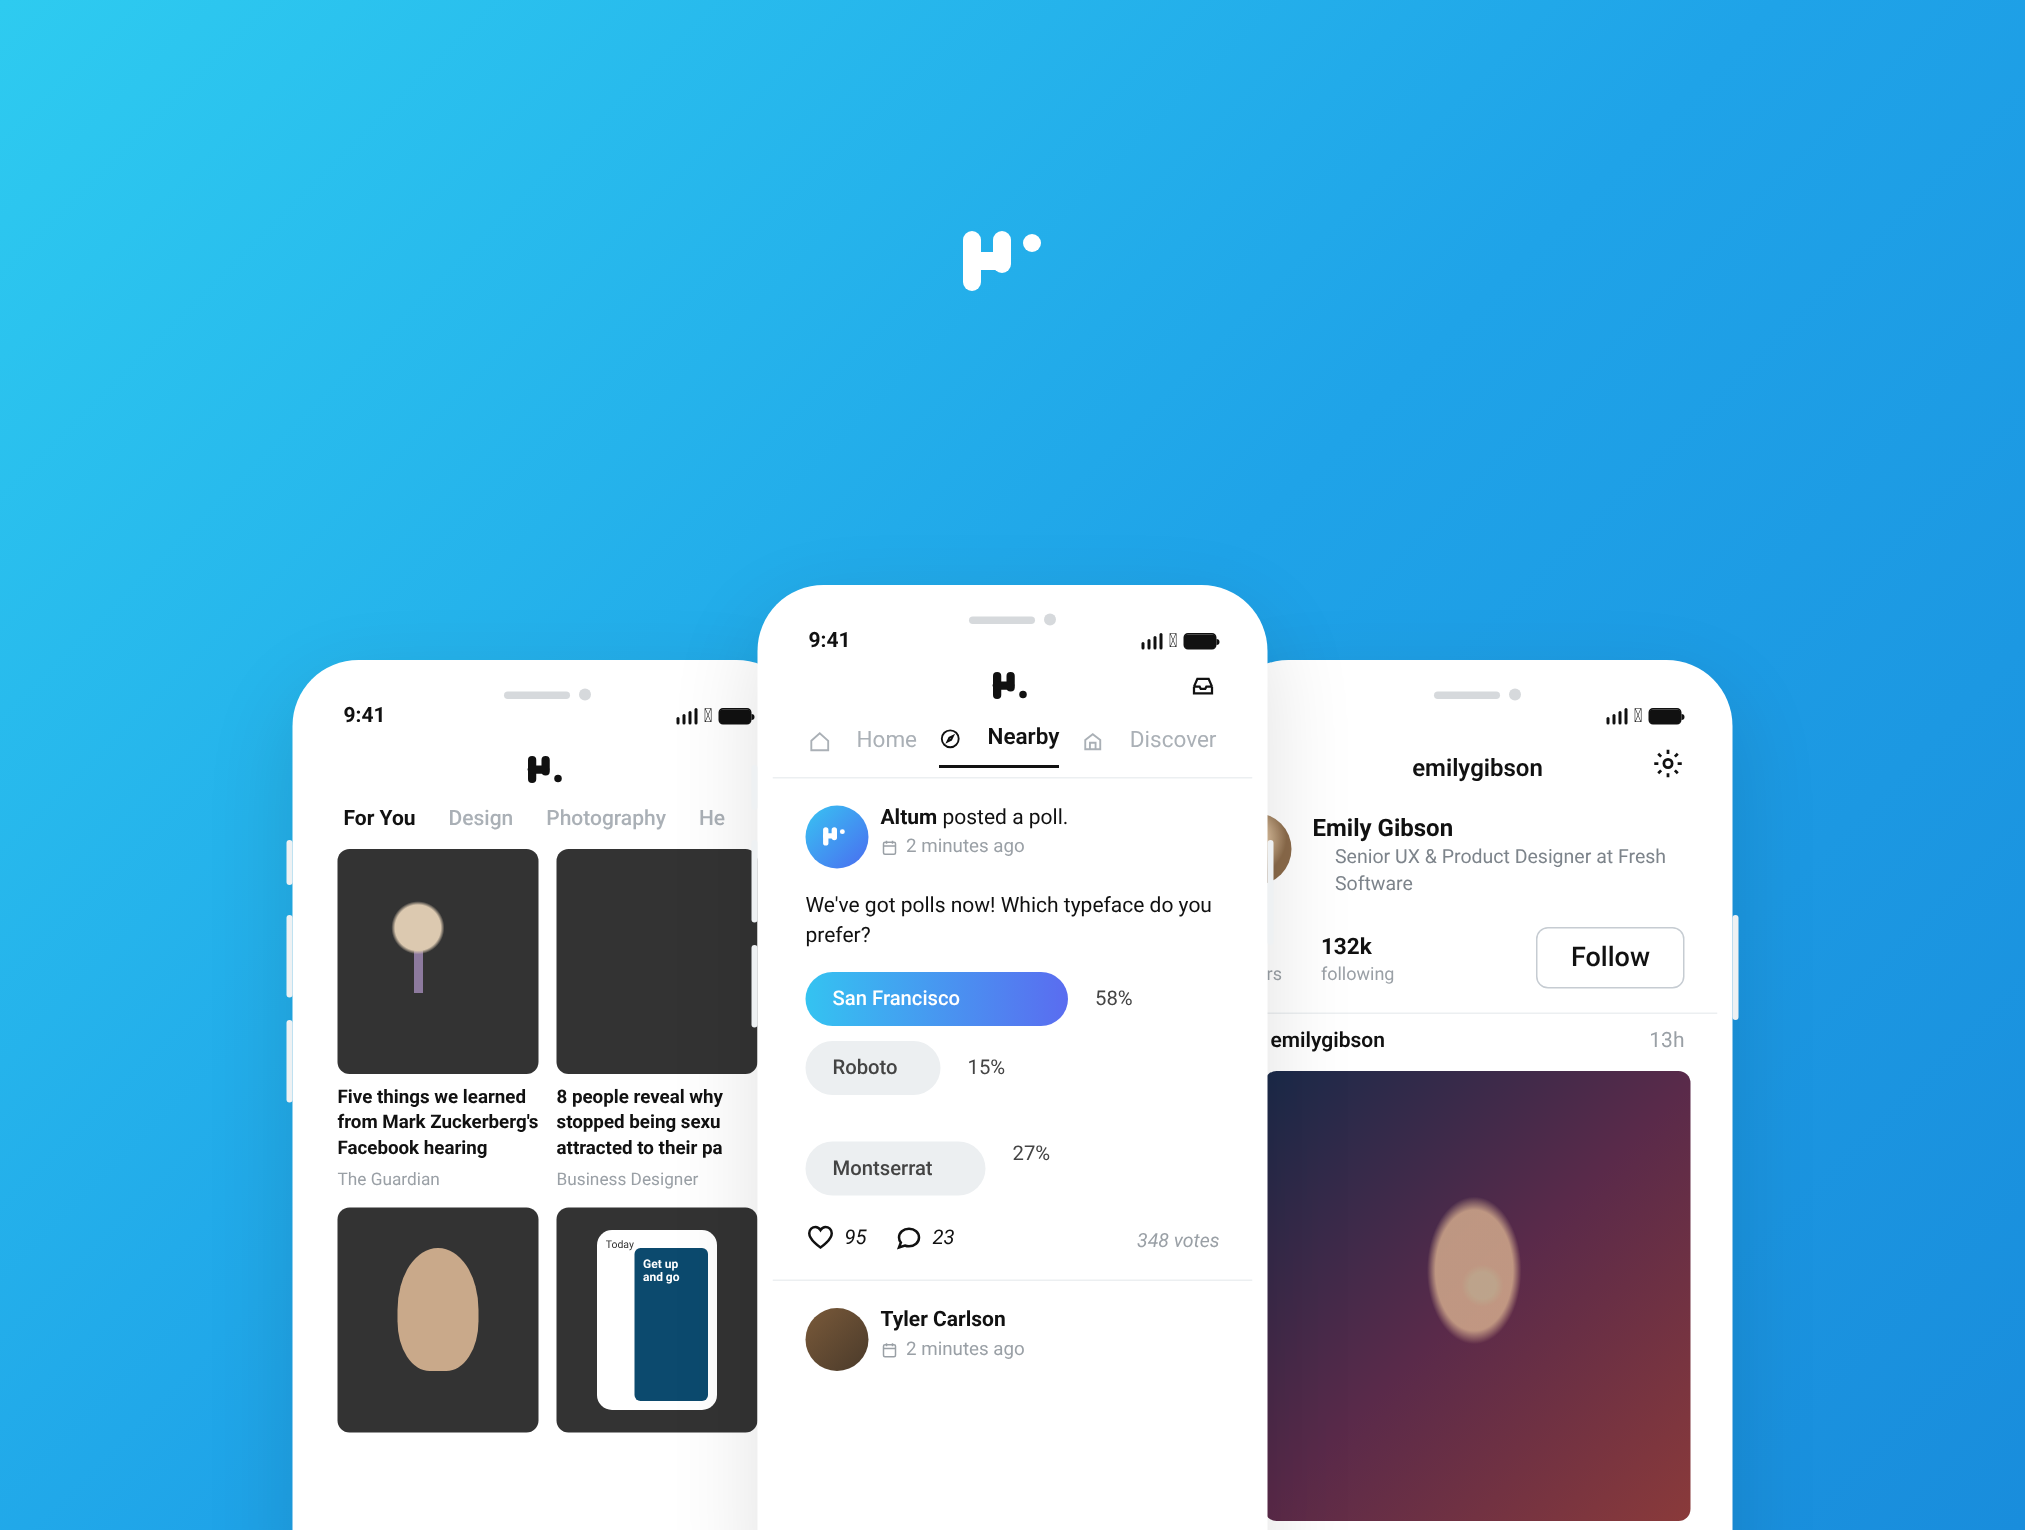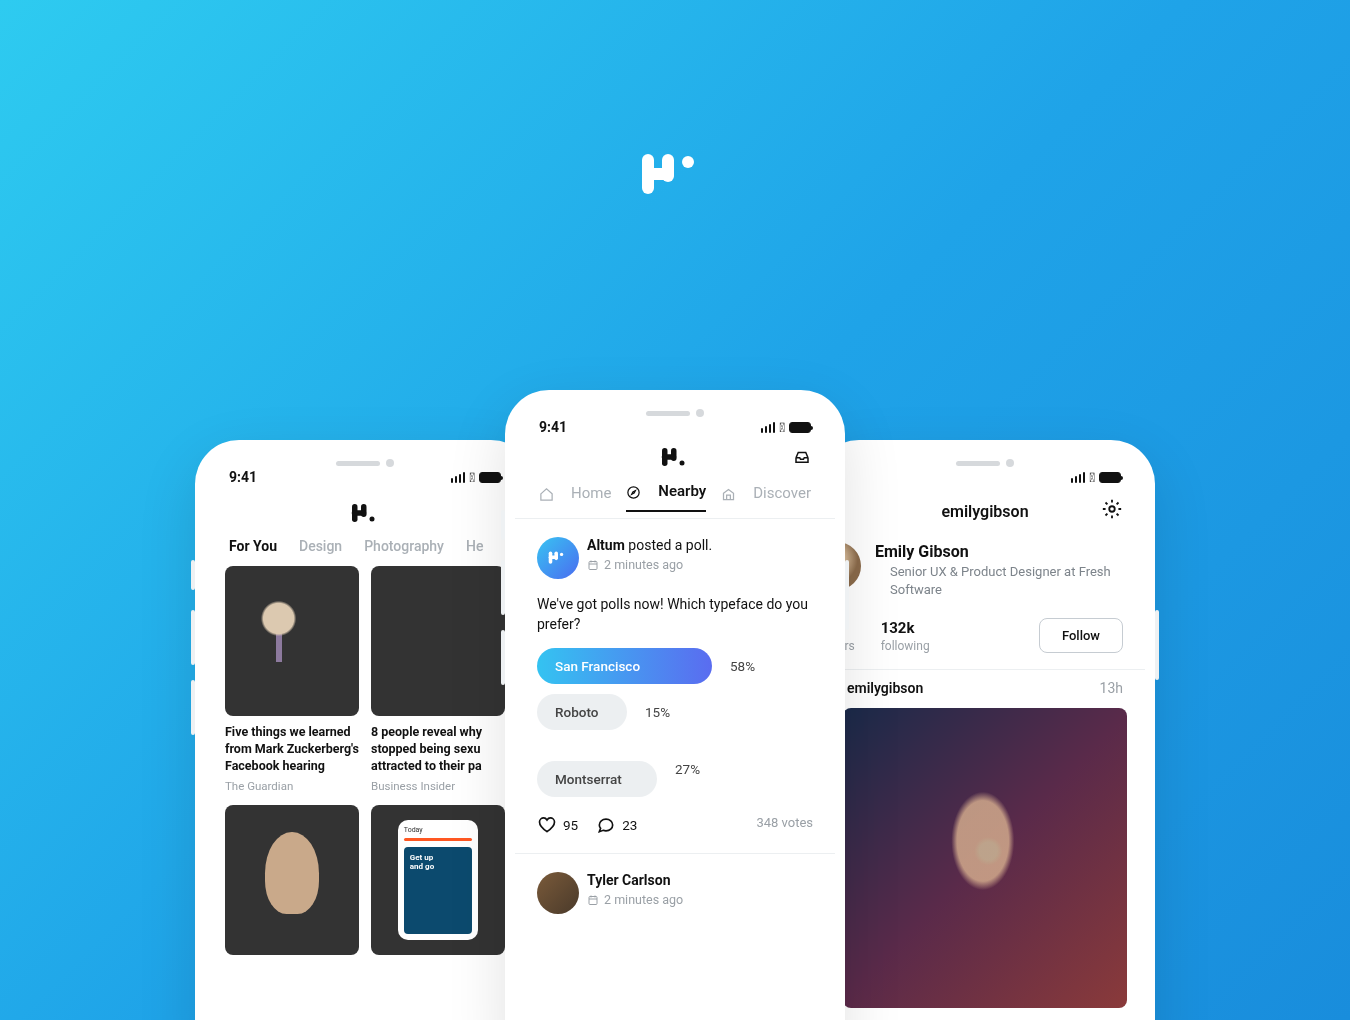--- a/index.html
+++ b/index.html
@@ -40,21 +40,21 @@
 .feed{display:grid;grid-template-columns:1fr 1fr;gap:12px;padding:0 20px;}
 .card .img{width:100%;height:150px;border-radius:8px;background:#333;background-size:cover;}
 .card .title{font-size:12.5px;font-weight:700;color:#111;margin:8px 0 4px;line-height:1.35;}
 .card .source{font-size:11.5px;color:#9aa0a6;}
 .img-court{background:linear-gradient(135deg,#2a3a52,#5a6a82);position:relative;}
 .img-court::after{content:"";position:absolute;inset:0;background:radial-gradient(circle at 40% 35%,#dcc9b0 12%,transparent 14%),linear-gradient(#8d7a9e,#8d7a9e) 40% 55%/6px 30px no-repeat;}
 .img-park{background:linear-gradient(180deg,#d4a84f 0%,#7a5a2a 100%);}
 .img-guy{background:linear-gradient(180deg,#2c2620 0%,#1a1612 100%);position:relative;}
 .img-guy::after{content:"";position:absolute;left:30%;top:18%;width:40%;height:55%;border-radius:50% 50% 40% 40%;background:#c9a98a;}
 .img-phone{background:#ff5722;display:flex;align-items:center;justify-content:center;}
-.mini-phone{width:60%;height:80%;background:#fff;border-radius:10px;padding:6px;font-size:7px;color:#333;display:flex;flex-direction:column;}
+.mini-phone{width:60%;height:80%;background:#fff;border-radius:10px;padding:6px;font-size:7px;color:#333;display:flex;flex-direction:row;}
 .mini-phone .mp-bar{height:3px;background:#ff5722;border-radius:2px;margin-top:4px;}
 .mini-phone .mp-body{flex:1;background:#0c4a6e;margin-top:6px;border-radius:4px;color:#fff;padding:6px;font-size:8px;font-weight:700;line-height:1.2;}
 
 
 .top-row{display:flex;justify-content:space-between;align-items:center;padding:6px 22px 10px;}
 .inbox-icon{width:22px;height:18px;color:#111;}
 .nav-tabs{display:flex;justify-content:space-between;padding:0 24px 6px;}
 .nav-tab{display:flex;align-items:flex-end;gap:17px;font-size:15px;color:#aab0b6;padding-bottom:10px;cursor:pointer;}
 .nav-tab.active{color:#111;font-weight:600;border-bottom:2px solid #111;}
 .nav-tab svg{width:15px;height:15px;}
@@ -69,39 +69,39 @@
 .post-meta .line1 b{font-weight:700;}
 .post-meta .line2{font-size:12.5px;color:#9aa0a6;margin-top:4px;display:flex;align-items:center;gap:5px;}
 .post-body{font-size:14px;color:#111;margin:16px 0 14px;line-height:1.4;}
 .poll-opt{display:flex;align-items:center;gap:18px;margin-bottom:10px;}
 .poll-bar{height:36px;border-radius:18px;display:flex;align-items:center;padding:0 18px;font-size:13.5px;font-weight:500;}
 .poll-bar.winner{background:linear-gradient(90deg,#34c3f1,#5a6cf0);color:#fff;width:175px;}
 .poll-bar.grey{background:#eceff1;color:#444;}
 .poll-bar.g1{width:90px;}
 .poll-bar.g2{width:120px;margin-top:21px;}
 .poll-pct{font-size:13.5px;color:#444;}
-.post-foot{display:flex;align-items:flex-start;justify-content:space-between;margin-top:18px;}
+.post-foot{display:flex;align-items:flex-end;justify-content:space-between;margin-top:18px;font-style:italic;}
 .foot-left{display:flex;align-items:center;gap:18px;}
 .foot-stat{display:flex;align-items:center;gap:6px;font-size:13.5px;color:#111;}
 .foot-stat svg{width:20px;height:20px;}
 .foot-right{font-size:13px;color:#9aa0a6;}
 
 
 .profile-top{display:flex;justify-content:space-between;align-items:center;padding:8px 22px 14px;}
 .profile-top .username{font-size:16px;font-weight:600;color:#111;margin:0 auto;}
 .gear{width:22px;height:22px;}
 .profile-info{display:flex;gap:14px;padding:4px 22px 10px;align-items:flex-start;}
 .av-emily{width:48px;height:48px;border-radius:50%;background:radial-gradient(circle at 40% 35%,#d4b896 30%,#8a6a4a 60%);flex-shrink:0;margin-left:-34px;}
 .profile-info .name{font-size:16px;font-weight:700;color:#111;}
 .profile-info .role{font-size:13px;color:#7d848b;line-height:1.35;margin-top:2px;margin-left:15px;}
 .profile-stats{display:flex;align-items:center;justify-content:space-between;padding:10px 22px 16px;}
 .stat-group{display:flex;gap:26px;}
 .stat .num{font-size:15px;font-weight:700;color:#111;}
 .stat .lbl{font-size:12px;color:#9aa0a6;margin-top:2px;}
-.follow-btn{border:1.5px solid #c6ccd2;border-radius:8px;padding:9px 22px;font-size:13px;font-weight:500;color:#111;background:#fff;cursor:pointer;}
+.follow-btn{border:1.5px solid #c6ccd2;border-radius:8px;padding:9px 22px;font-size:18px;font-weight:500;color:#111;background:#fff;cursor:pointer;}
 .post-row{display:flex;justify-content:space-between;padding:10px 22px 8px;font-size:14px;}
 .post-row .who{color:#111;font-weight:600;}
 .post-row .when{color:#9aa0a6;}
 .profile-photo{margin:4px 18px 0;height:300px;border-radius:8px;background:linear-gradient(135deg,#1a2a4a 0%,#5a2a4a 50%,#8a3a3a 100%);position:relative;overflow:hidden;}
 .profile-photo::after{content:"";position:absolute;left:20%;top:12%;width:65%;height:85%;background:radial-gradient(ellipse at 45% 38%,rgba(210,170,140,.85) 18%,transparent 22%),radial-gradient(circle at 48% 42%,rgba(50,200,180,.55) 5%,transparent 8%);border-radius:50%;}
 .stat-left-edge{margin-left:-18px;}
 .cal-icon{width:12px;height:12px;}
 </style>
 </head>
 <body>
@@ -158,21 +158,21 @@
     </div>
     <div class="feed">
       <div class="card">
         <div class="img img-court"></div>
         <div class="title">Five things we learned from Mark Zuckerberg's Facebook hearing</div>
         <div class="source">The Guardian</div>
       </div>
       <div class="card">
         <div class="img img-park"></div>
         <div class="title">8 people reveal why stopped being sexu attracted to their pa</div>
-        <div class="source">Business Insider</div>
+        <div class="source">Business Designer</div>
       </div>
       <div class="card">
         <div class="img img-guy"></div>
       </div>
       <div class="card">
         <div class="img img-phone">
           <div class="mini-phone">
             <div>Today</div>
             <div class="mp-bar"></div>
             <div class="mp-body"><span>Get up</span><br><span>and go</span></div>

